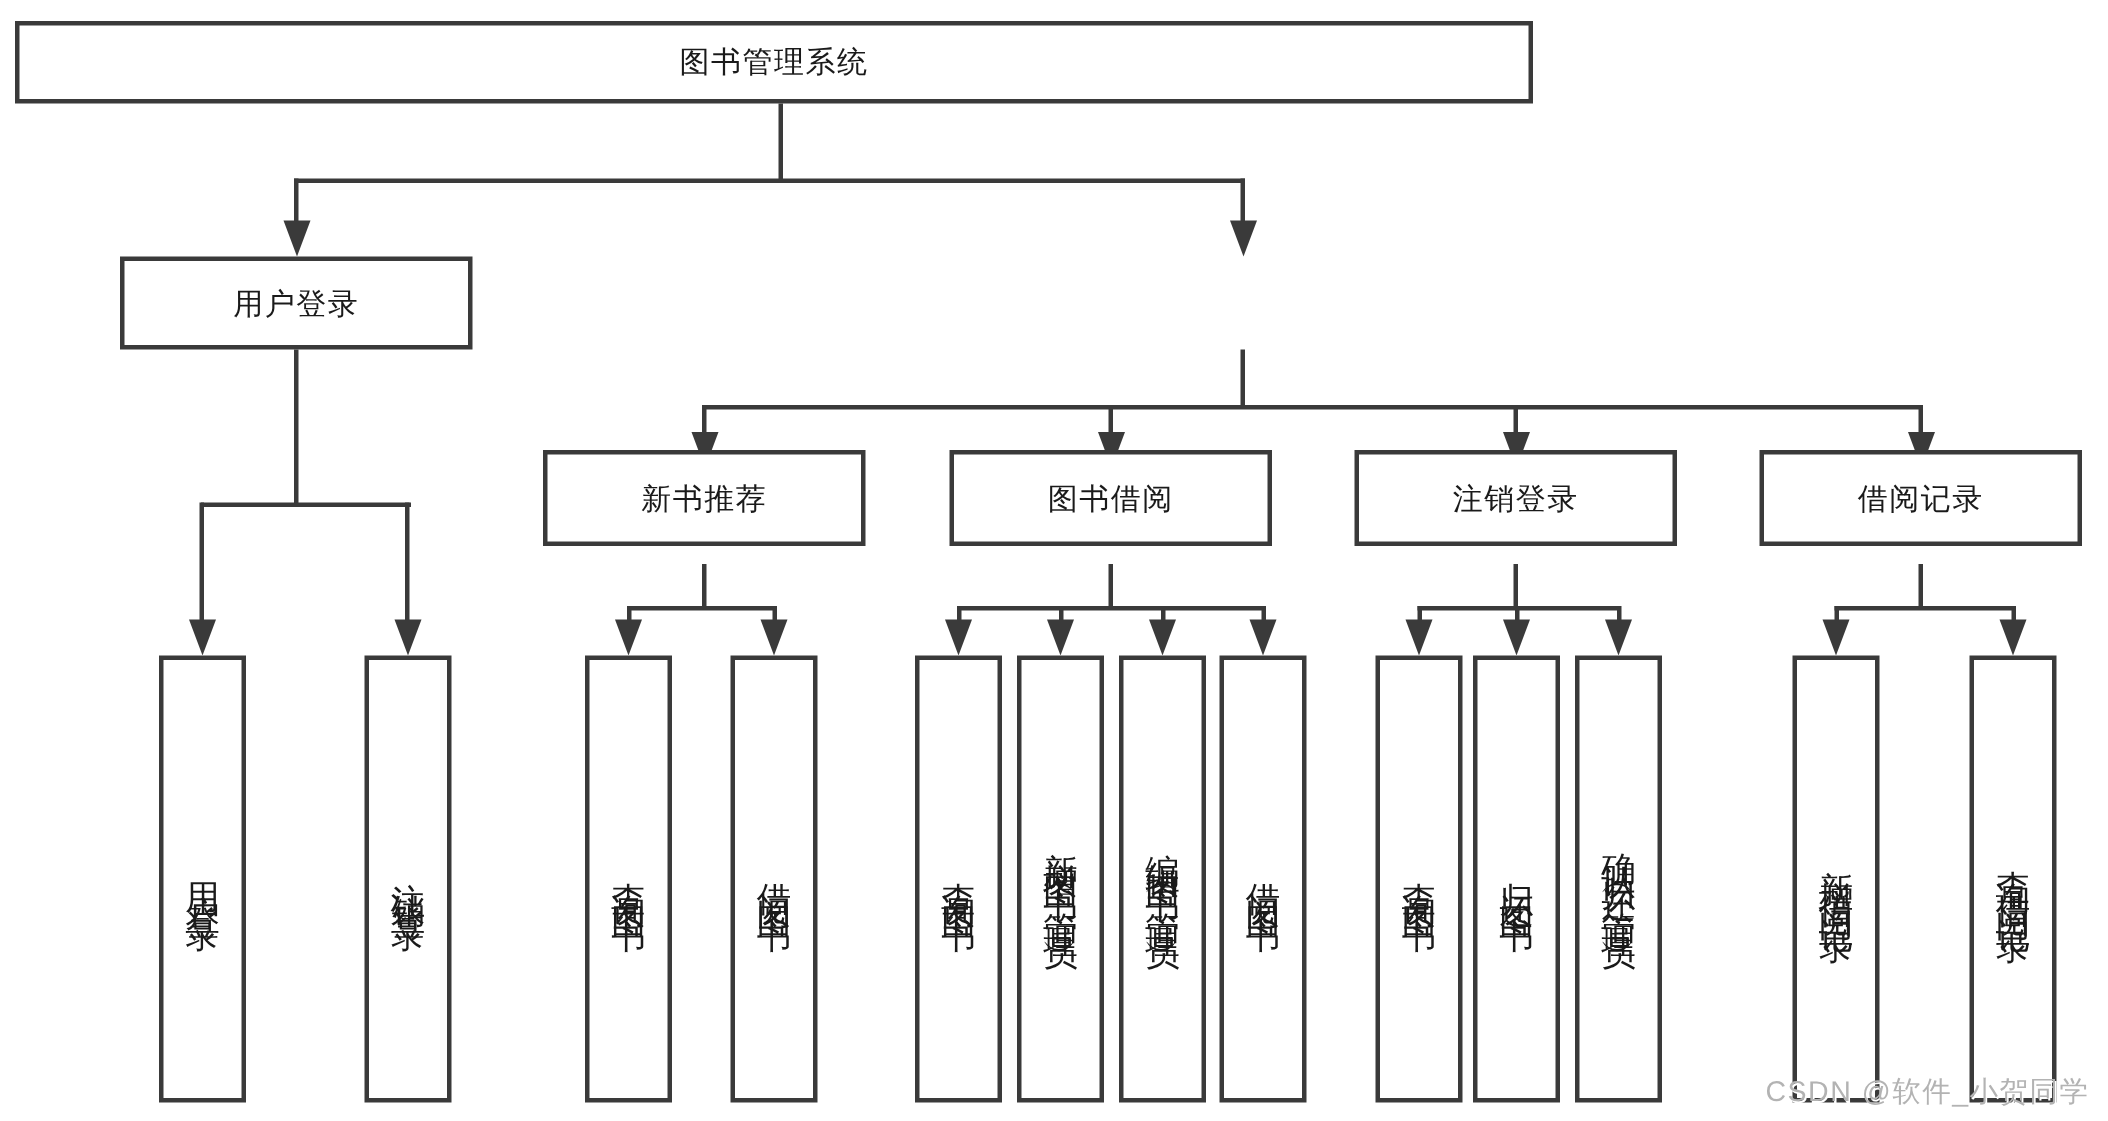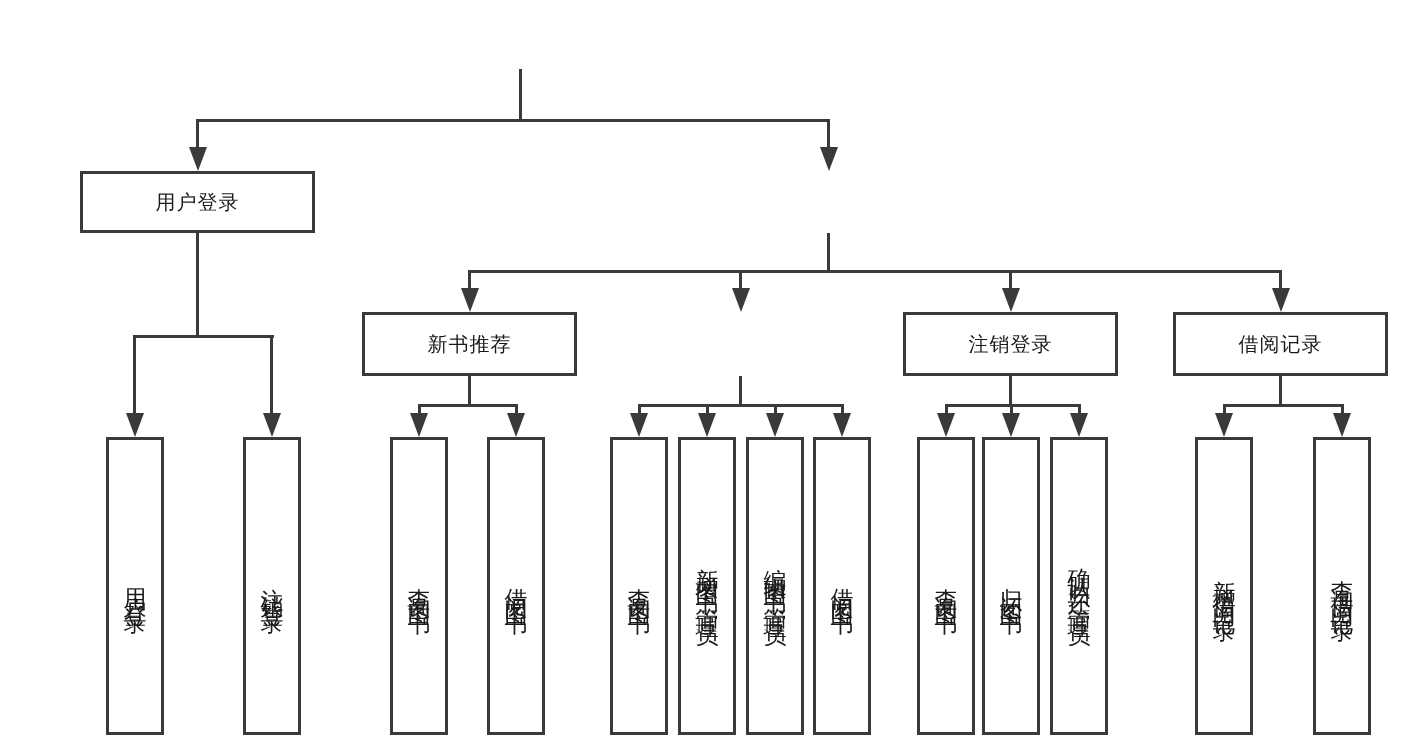--- a/index.html
+++ b/index.html
@@ -25,21 +25,21 @@
     color: #1a1a1a;
   }
   .node .hlabel {
     font-size: 20px;
     letter-spacing: 1px;
     white-space: nowrap;
   }
   .root  { left: 10px;  top: 14px;  width: 1012px; height: 55px; }
   .lvl2a { left: 80px;  top: 171px; width: 235px;  height: 62px; }
   .lvl2b { left: 710px; top: 171px; width: 237px;  height: 62px; }
-  .lvl3  { top: 312px; width: 215px; height: 64px; }
+  .lvl3  { top: 300px; width: 215px; height: 64px; }
 
   .leaf {
     position: absolute;
     top: 437px;
     width: 58px;
     height: 298px;
     background: #ffffff;
     border: 3px solid #3a3a3a;
     display: flex;
     align-items: center;
@@ -81,20 +81,23 @@
     letter-spacing: 1px;
     z-index: 10;
     white-space: nowrap;
   }
 </style>
 </head>
 <body>
 
 <div class="canvas">
 
+  <div class="node root">
+    <span class="hlabel">图书管理系统</span>
+  </div>
 
   <div class="vline" style="left:519px; top:69px; height:52px;"></div>
   <div class="hline" style="left:196px; top:119px; width:634px;"></div>
   <div class="vline" style="left:196px; top:119px; height:33px;"></div>
   <div class="arrow" style="left:189px; top:147px;"></div>
   <div class="vline" style="left:827px; top:119px; height:33px;"></div>
   <div class="arrow" style="left:820px; top:147px;"></div>
 
   <div class="node lvl2a">
     <span class="hlabel">用户登录</span>
@@ -114,20 +117,23 @@
   <div class="vline" style="left:739px; top:270px; height:22px;"></div>
   <div class="arrow" style="left:732px; top:288px;"></div>
   <div class="vline" style="left:1009px; top:270px; height:22px;"></div>
   <div class="arrow" style="left:1002px; top:288px;"></div>
   <div class="vline" style="left:1279px; top:270px; height:22px;"></div>
   <div class="arrow" style="left:1272px; top:288px;"></div>
 
   <div class="node lvl3" style="left:362px;">
     <span class="hlabel">新书推荐</span>
   </div>
+  <div class="node lvl3" style="left:633px;">
+    <span class="hlabel">图书借阅</span>
+  </div>
   <div class="node lvl3" style="left:903px;">
     <span class="hlabel">注销登录</span>
   </div>
   <div class="node lvl3" style="left:1173px;">
     <span class="hlabel">借阅记录</span>
   </div>
 
   <div class="vline" style="left:468px; top:376px; height:30px;"></div>
   <div class="hline" style="left:418px; top:404px; width:100px;"></div>
   <div class="vline" style="left:418px; top:404px; height:13px;"></div>
@@ -199,14 +205,15 @@
     <span class="vtext">确认归还（管理员）</span>
   </div>
 
   <div class="leaf" style="left:1195px;">
     <span class="vtext">新增借阅记录</span>
   </div>
   <div class="leaf" style="left:1313px;">
     <span class="vtext">查询借阅记录</span>
   </div>
 
+  <div class="watermark">CSDN @软件_小贺同学</div>
 
 </div>
 
 </body></html>

